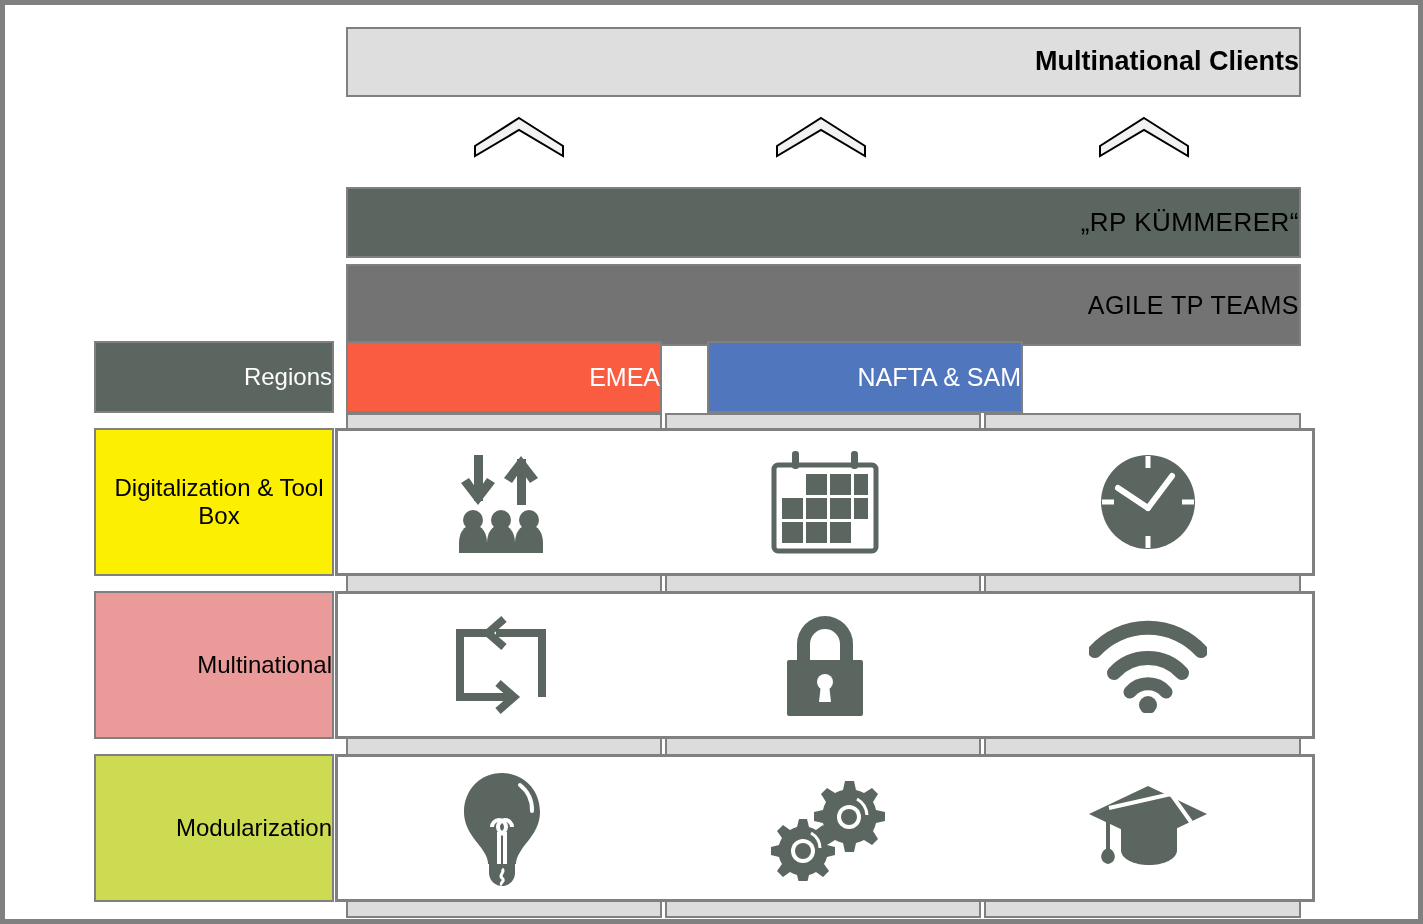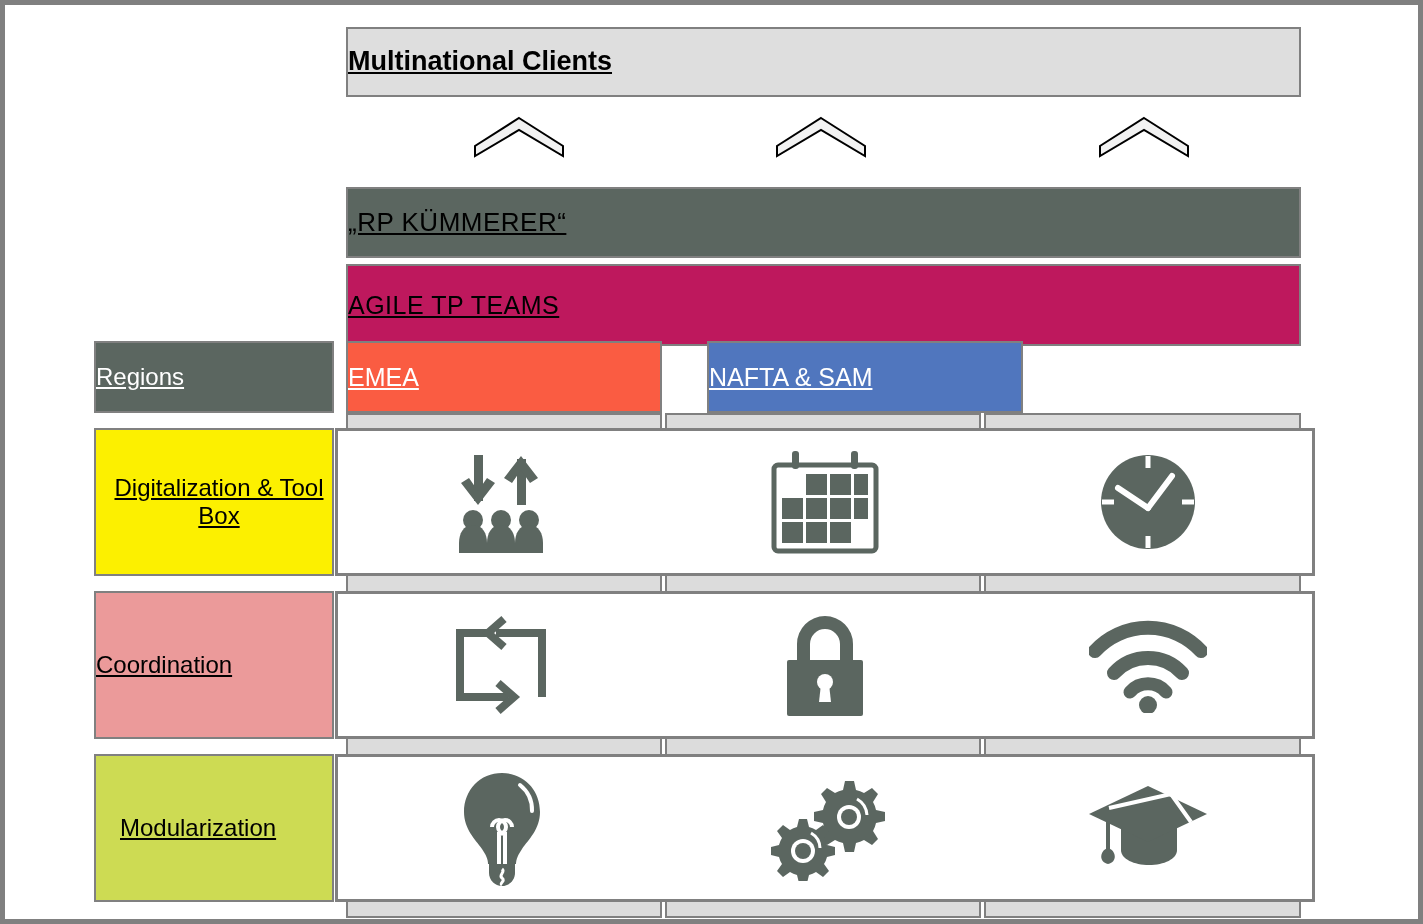--- a/index.html
+++ b/index.html
@@ -20,24 +20,23 @@
     box-sizing: border-box;
     overflow: hidden;
   }
 
   
   .box {
     position: absolute;
     box-sizing: border-box;
     display: flex;
     align-items: center;
-    justify-content: flex-start;
+    justify-content: flex-end;
     text-align: center;
     line-height: 1.15;
-    text-decoration: underline;
   }
 
   
   .client-bar {
     left: 341px;
     top: 22px;
     width: 955px;
     height: 70px;
     background: #dedede;
     border: 2px solid #808080;
@@ -66,21 +65,21 @@
     color: #000000;
     letter-spacing: .5px;
   }
 
   
   .agile-bar {
     left: 341px;
     top: 259px;
     width: 955px;
     height: 82px;
-    background: #be185d;
+    background: #737373;
     border: 2px solid #808080;
     font-size: 25px;
     color: #000000;
     letter-spacing: .5px;
   }
 
   
   .regions-label {
     left: 89px;
     top: 336px;
@@ -248,21 +247,21 @@
         </g>
         <g stroke="#ffffff" stroke-width="6" stroke-linecap="round" fill="none">
           <line x1="56" y1="62" x2="26" y2="42"></line>
           <line x1="56" y1="62" x2="80" y2="30"></line>
         </g>
       </svg>
     </div>
   </div>
 
   <div class="box cat-label" style="top:586px; height:148px; background:#eb9a9a;">
-    <span>Coordination</span>
+    <span>Multinational</span>
   </div>
   <div class="row-panel" style="top:586px; height:148px;">
 
     <div class="icon-cell" style="left:0px; width:327px;">
       <svg width="112" height="100" viewBox="0 0 112 100">
         <g fill="none" stroke="#5b6660" stroke-width="8" stroke-linecap="butt" stroke-linejoin="miter">
           <polyline points="44,18 14,18 14,82 62,82"></polyline>
           <polyline points="96,82 96,18 50,18"></polyline>
           <polyline points="58,4 42,18 58,32"></polyline>
           <polyline points="52,68 68,82 52,96"></polyline>

